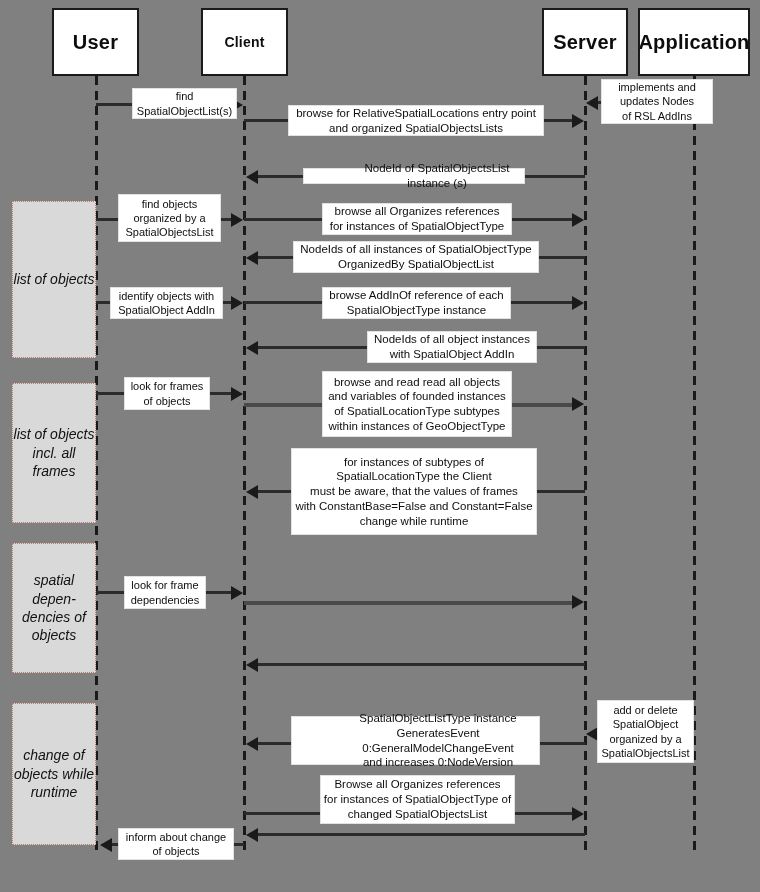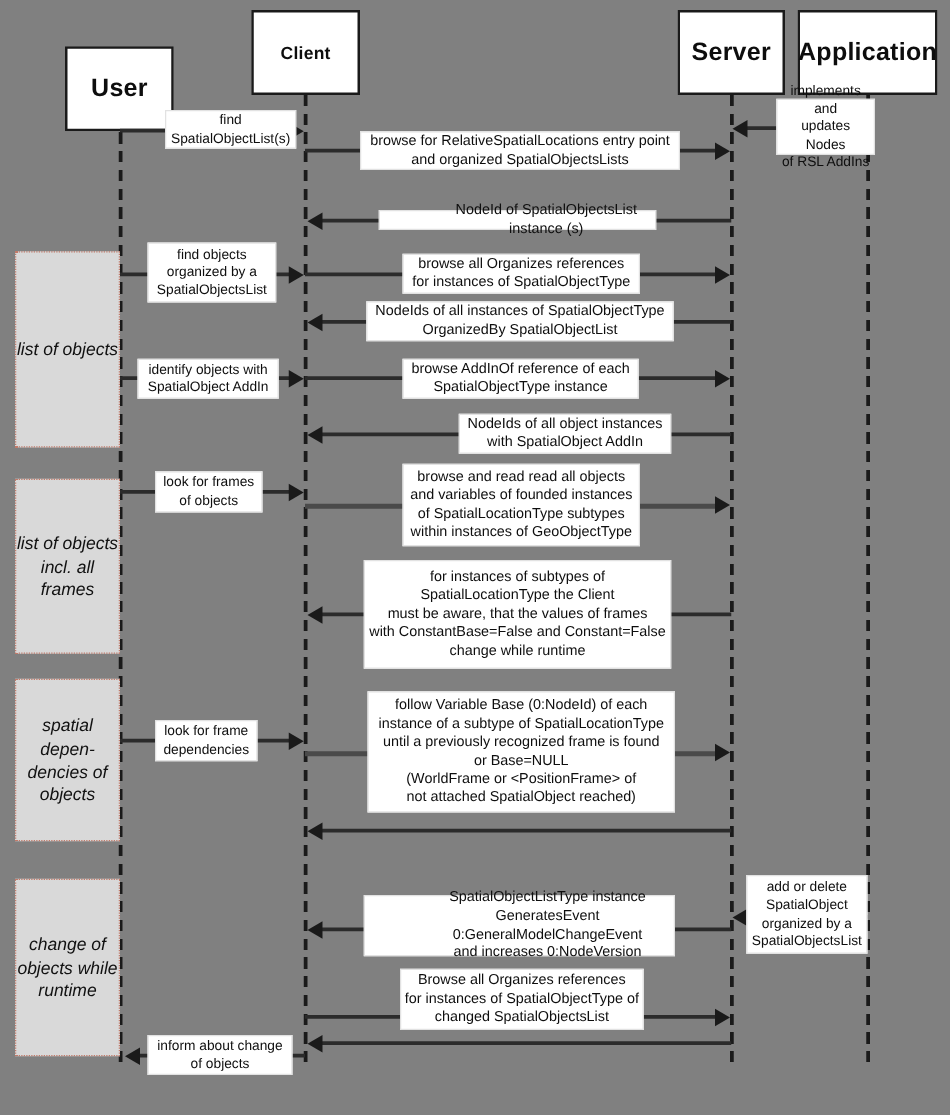--- a/index.html
+++ b/index.html
@@ -105,38 +105,38 @@
 frames</div>
   <div class="phase" style="left:12px;top:543px;width:84px;height:130px;font-size:14px;">spatial
 depen-
 dencies
 of objects</div>
   <div class="phase" style="left:12px;top:703px;width:84px;height:142px;font-size:14px;">change of
 objects
 while
 runtime</div>
 
-  <div class="actor" style="left:52px;top:8px;width:87px;height:68px;font-size:20px;margin-top:29px;">User</div>
+  <div class="actor" style="left:52px;top:8px;width:87px;height:68px;font-size:20px;">User</div>
   <div class="actor" style="left:201px;top:8px;width:87px;height:68px;font-size:14px;">Client</div>
   <div class="actor" style="left:542px;top:8px;width:86px;height:68px;font-size:20px;">Server</div>
   <div class="actor" style="left:638px;top:8px;width:112px;height:68px;font-size:20px;">Application</div>
 
   <div class="shaft" style="left:96px;top:103px;width:139px;"></div>
   <div class="head right" style="left:231px;top:98px;"></div>
   <div class="msg" style="left:132px;top:88px;width:105px;height:31px;font-size:11px;">find
 SpatialObjectList(s)</div>
 
   <div class="shaft" style="left:244px;top:119px;width:333px;"></div>
   <div class="head right" style="left:572px;top:114px;"></div>
   <div class="msg" style="left:288px;top:105px;width:256px;height:31px;font-size:11.5px;">browse for RelativeSpatialLocations entry point
 and organized SpatialObjectsLists</div>
 
   <div class="shaft" style="left:594px;top:101px;width:100px;"></div>
   <div class="head left" style="left:586px;top:96px;"></div>
-  <div class="msg" style="left:601px;top:79px;width:79px;height:45px;font-size:11px;margin-left:20px;">implements and
+  <div class="msg" style="left:601px;top:79px;width:112px;height:45px;font-size:11px;">implements and
 updates Nodes
 of RSL AddIns</div>
 
   <div class="shaft" style="left:252px;top:175px;width:333px;"></div>
   <div class="head left" style="left:246px;top:170px;"></div>
   <div class="msg" style="left:303px;top:168px;width:222px;height:16px;font-size:11.5px;padding-left:48px;">NodeId of SpatialObjectsList instance (s)</div>
 
   <div class="shaft" style="left:96px;top:218px;width:139px;"></div>
   <div class="head right" style="left:231px;top:213px;"></div>
   <div class="msg" style="left:118px;top:194px;width:103px;height:48px;font-size:11px;">find objects
@@ -188,26 +188,20 @@
 with ConstantBase=False and Constant=False
 change while runtime</div>
 
   <div class="shaft" style="left:96px;top:591px;width:139px;"></div>
   <div class="head right" style="left:231px;top:586px;"></div>
   <div class="msg" style="left:124px;top:576px;width:82px;height:33px;font-size:11px;">look for frame
 dependencies</div>
 
   <div class="shaft thick" style="left:244px;top:601px;width:333px;"></div>
   <div class="head right" style="left:572px;top:595px;"></div>
-  <div class="msg" style="left:294px;top:553px;width:246px;height:97px;font-size:11.5px;">follow Variable Base (0:NodeId) of each
-instance of a subtype of SpatialLocationType
-until a previously recognized frame is found
-or Base=NULL
-(WorldFrame or &lt;PositionFrame&gt; of
-not attached SpatialObject reached)</div>
 
   <div class="shaft" style="left:252px;top:663px;width:333px;"></div>
   <div class="head left" style="left:246px;top:658px;"></div>
 
   <div class="shaft" style="left:594px;top:732px;width:100px;"></div>
   <div class="head left" style="left:586px;top:727px;"></div>
   <div class="msg" style="left:597px;top:700px;width:97px;height:63px;font-size:11px;">add or delete
 SpatialObject
 organized by a
 SpatialObjectsList</div>

